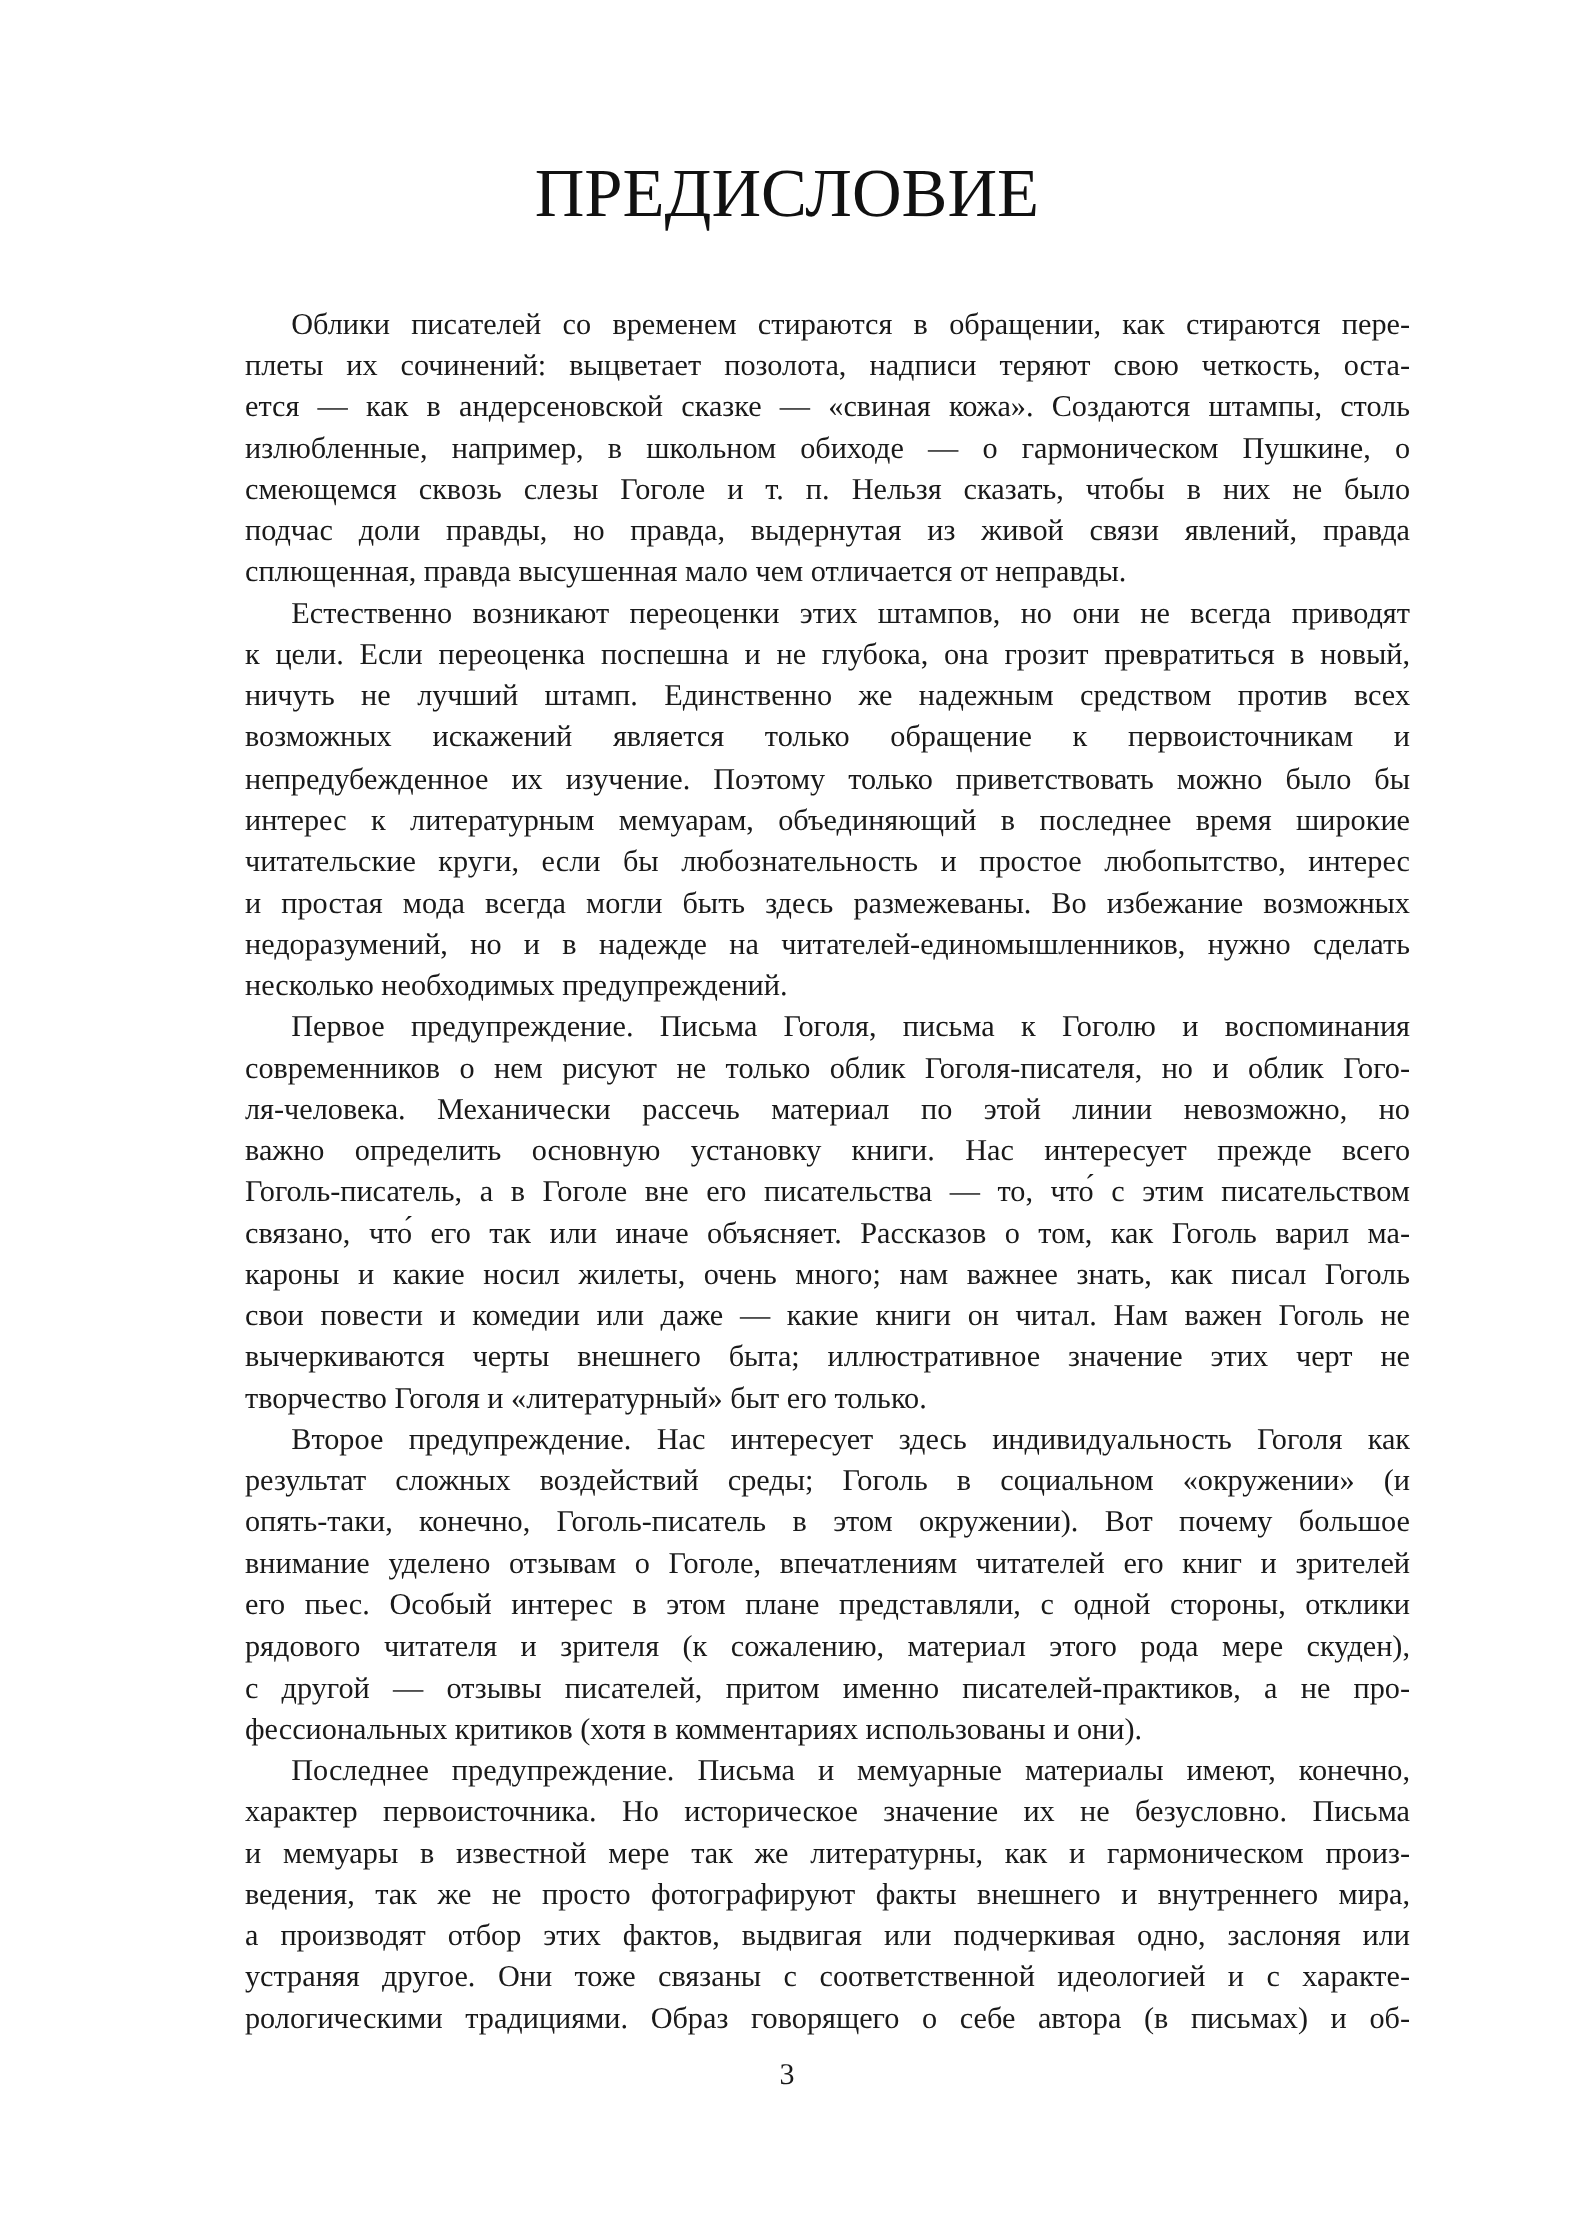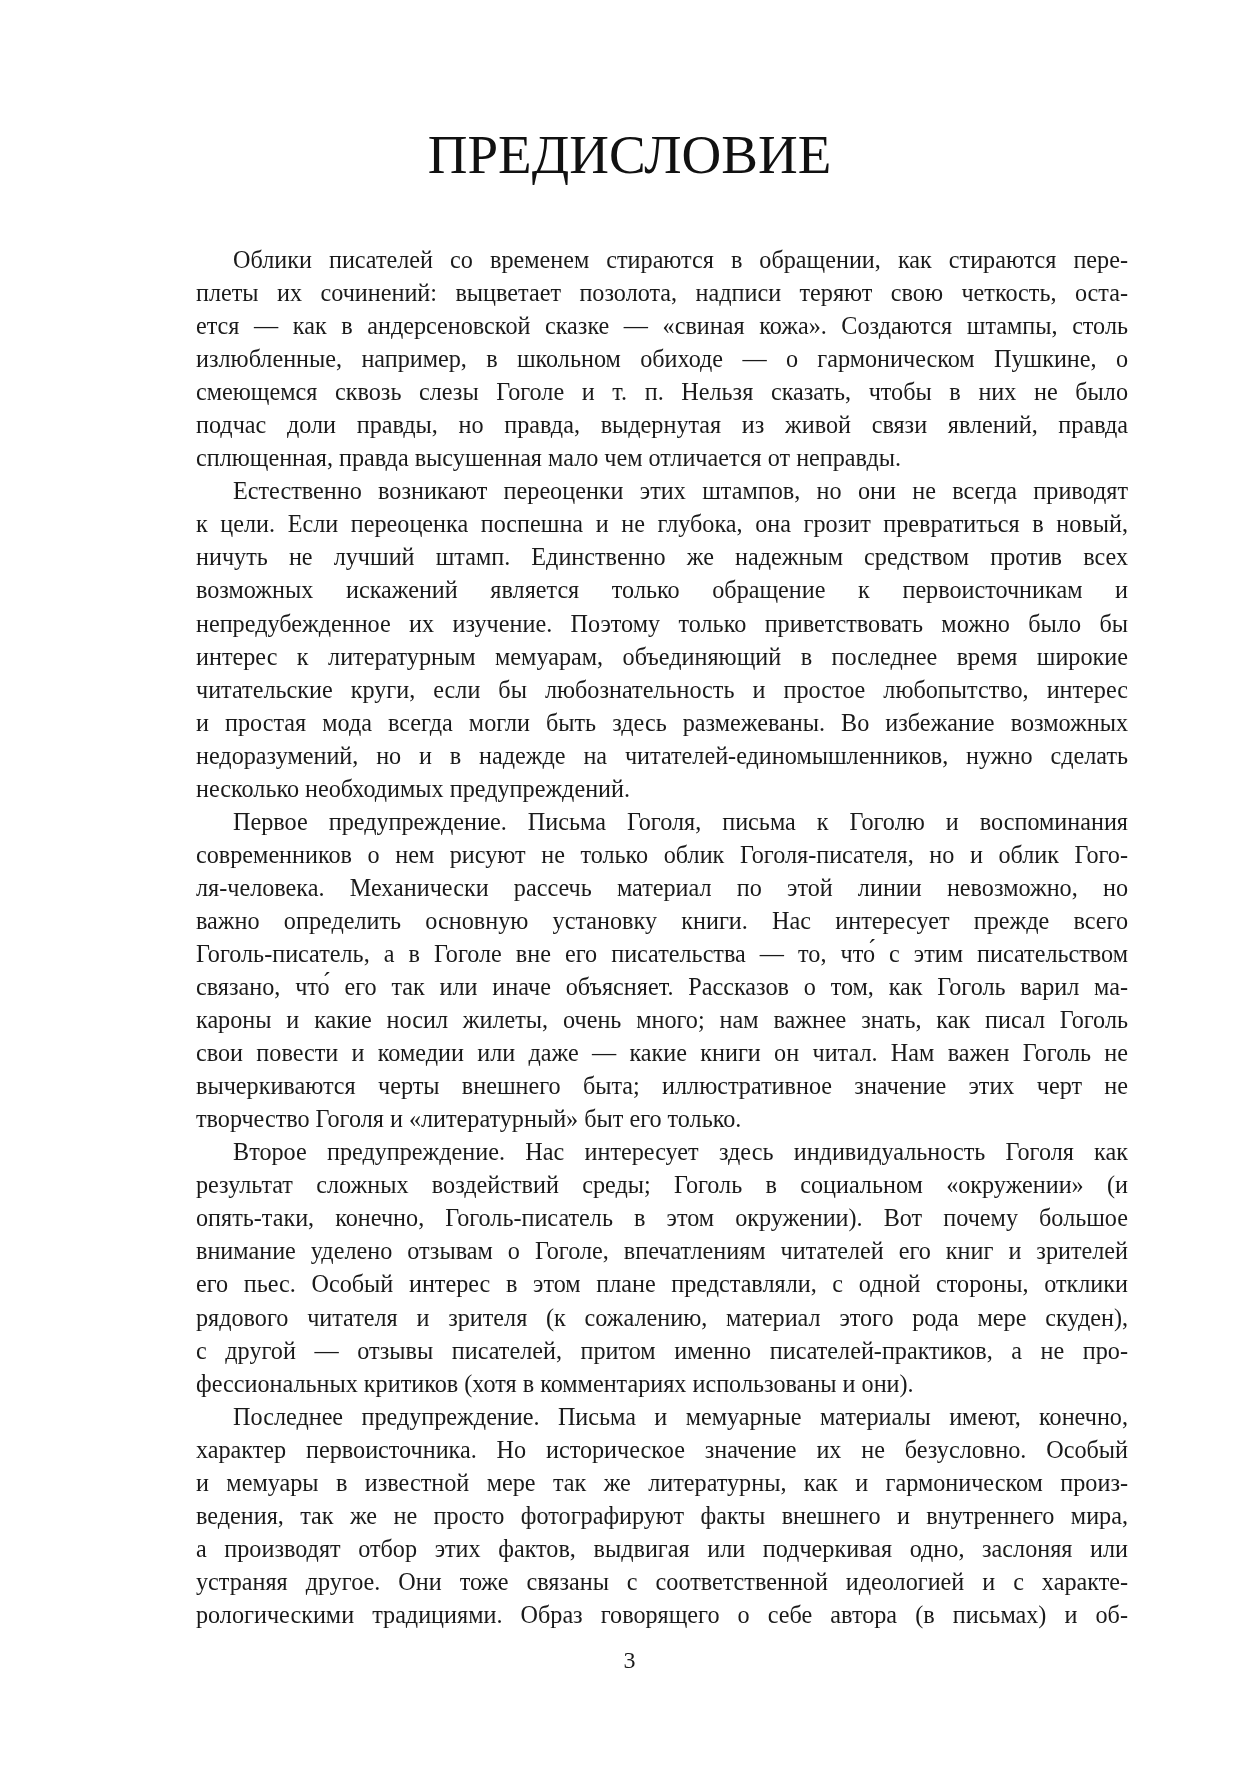--- a/index.html
+++ b/index.html
@@ -69,21 +69,21 @@
         <span class="line">результат сложных воздействий среды; Гоголь в социальном «окружении» (и</span>
         <span class="line">опять-таки, конечно, Гоголь-писатель в этом окружении). Вот почему большое</span>
         <span class="line">внимание уделено отзывам о Гоголе, впечатлениям читателей его книг и зрителей</span>
         <span class="line">его пьес. Особый интерес в этом плане представляли, с одной стороны, отклики</span>
         <span class="line">рядового читателя и зрителя (к сожалению, материал этого рода мере скуден),</span>
         <span class="line">с другой — отзывы писателей, притом именно писателей-практиков, а не про-</span>
         <span class="line last">фессиональных критиков (хотя в комментариях использованы и они).</span>
       </div>
       <div>
         <span class="line first">Последнее предупреждение. Письма и мемуарные материалы имеют, конечно,</span>
-        <span class="line">характер первоисточника. Но историческое значение их не безусловно. Особый</span>
+        <span class="line">характер первоисточника. Но историческое значение их не безусловно. Письма</span>
         <span class="line">и мемуары в известной мере так же литературны, как и гармоническом произ-</span>
         <span class="line">ведения, так же не просто фотографируют факты внешнего и внутреннего мира,</span>
         <span class="line">а производят отбор этих фактов, выдвигая или подчеркивая одно, заслоняя или</span>
         <span class="line">устраняя другое. Они тоже связаны с соответственной идеологией и с характе-</span>
         <span class="line">рологическими традициями. Образ говорящего о себе автора (в письмах) и об-</span>
       </div>
     </div>
   <div class="pagenum">3</div>
 </div>
 

